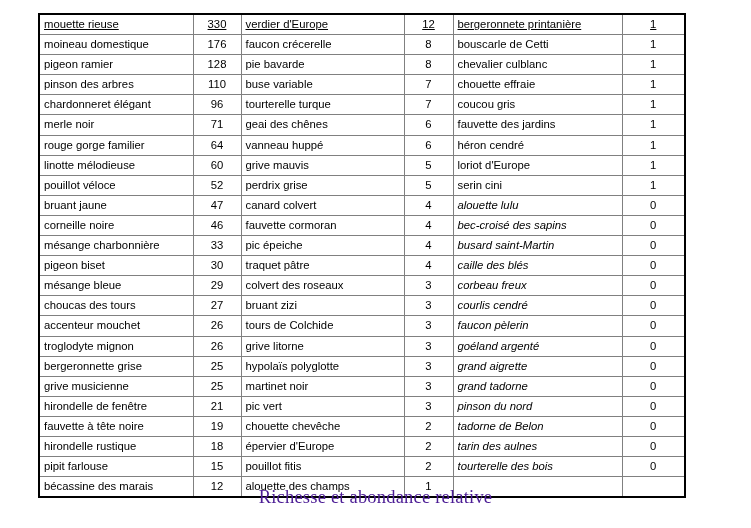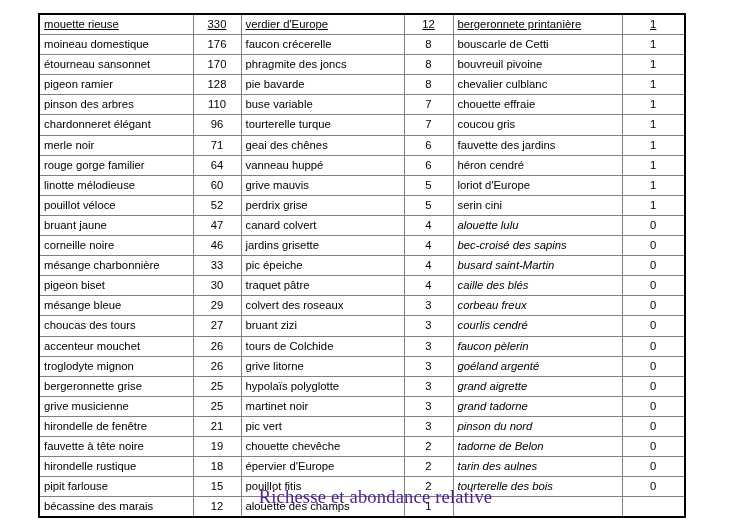--- a/index.html
+++ b/index.html
@@ -98,28 +98,20 @@
       </tr>
       <tr>
         <td class="name">moineau domestique</td>
         <td class="count">176</td>
         <td class="name grp-start">faucon crécerelle</td>
         <td class="count">8</td>
         <td class="name grp-start">bouscarle de Cetti</td>
         <td class="count">1</td>
       </tr>
       <tr>
-        <td class="name">étourneau sansonnet</td>
-        <td class="count">170</td>
-        <td class="name grp-start">phragmite des joncs</td>
-        <td class="count">8</td>
-        <td class="name grp-start">bouvreuil pivoine</td>
-        <td class="count">1</td>
-      </tr>
-      <tr>
         <td class="name">pigeon ramier</td>
         <td class="count">128</td>
         <td class="name grp-start">pie bavarde</td>
         <td class="count">8</td>
         <td class="name grp-start">chevalier culblanc</td>
         <td class="count">1</td>
       </tr>
       <tr>
         <td class="name">pinson des arbres</td>
         <td class="count">110</td>
@@ -172,21 +164,21 @@
         <td class="name">bruant jaune</td>
         <td class="count">47</td>
         <td class="name grp-start">canard colvert</td>
         <td class="count">4</td>
         <td class="name grp-start italic">alouette lulu</td>
         <td class="count">0</td>
       </tr>
       <tr>
         <td class="name">corneille noire</td>
         <td class="count">46</td>
-        <td class="name grp-start">jardins grisette</td>
+        <td class="name grp-start">fauvette cormoran</td>
         <td class="count">4</td>
         <td class="name grp-start italic">bec-croisé des sapins</td>
         <td class="count">0</td>
       </tr>
       <tr>
         <td class="name">mésange charbonnière</td>
         <td class="count">33</td>
         <td class="name grp-start">pic épeiche</td>
         <td class="count">4</td>
         <td class="name grp-start italic">busard saint-Martin</td>

